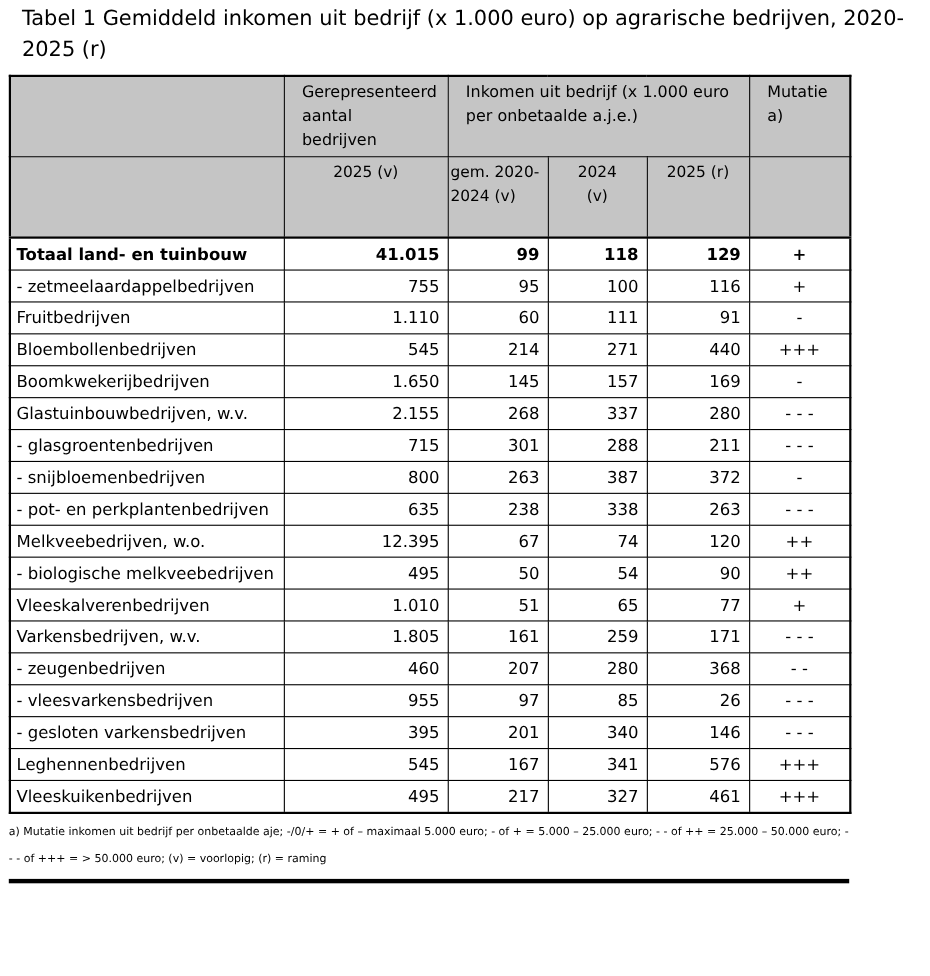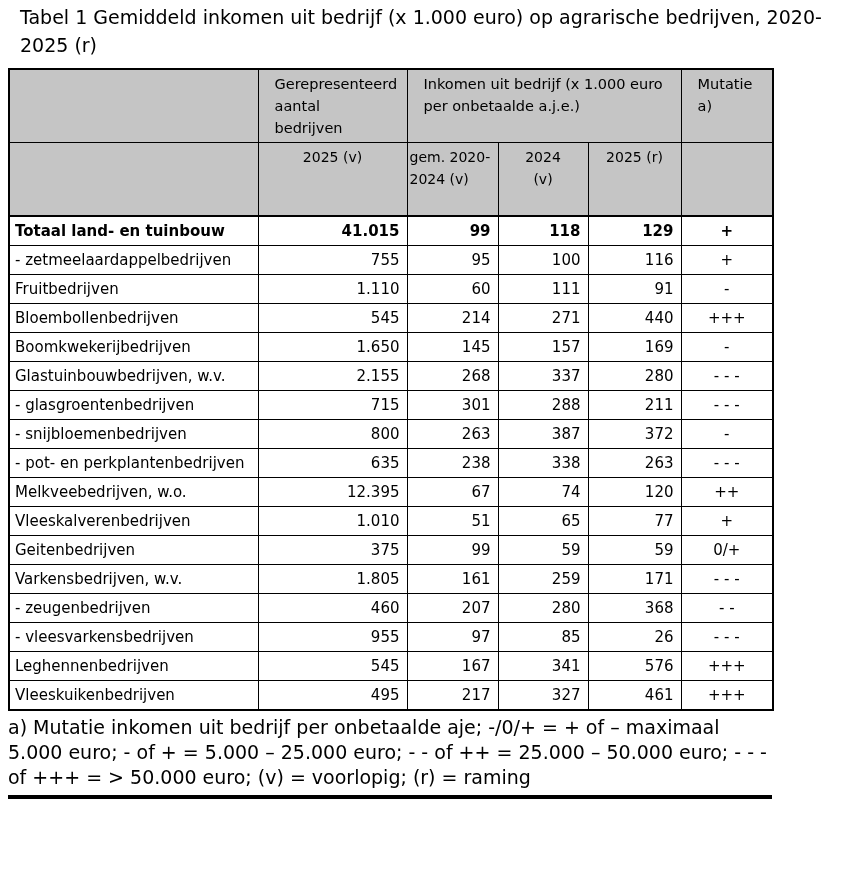--- a/index.html
+++ b/index.html
@@ -37,21 +37,21 @@
   tr.head2 td.sub-right{text-align:center;}
   tr.head2 td.sub-center{text-align:left;padding:3px 2px;}
   thead{border-bottom:2px solid var(--border);}
   tbody td{height:28px;line-height:28px;vertical-align:middle;}
   tbody td.lbl{text-align:left;padding:0 4px 0 5px;white-space:nowrap;margin-left:20px;}
   tbody td.num{text-align:right;padding:0 7px 0 2px;white-space:nowrap;}
   tbody td.mut{text-align:center;white-space:nowrap;padding:0 2px;}
   tbody tr.total-row td{font-weight:bold;}
   .footnote{
     width:764px;margin:4px 0 0 0;
-    font-size:19px;line-height:25px;
+    font-size:10px;line-height:25px;
   }
   .thick-rule{
     width:764px;height:4px;background:var(--border);margin-top:5px;
   }
 </style>
 </head>
 <body>
 
 <div class="page">
   <h1 class="title">Tabel 1 Gemiddeld inkomen uit bedrijf (x 1.000 euro) op agrarische bedrijven, 2020-2025 (r)</h1>
@@ -156,36 +156,36 @@
   </tr>
         <tr>
     <td class="lbl">Melkveebedrijven, w.o.</td>
     <td class="num">12.395</td>
     <td class="num">67</td>
     <td class="num">74</td>
     <td class="num">120</td>
     <td class="mut">++</td>
   </tr>
         <tr>
+    <td class="lbl">- biologische melkveebedrijven</td>
+    <td class="num">495</td>
+    <td class="num">50</td>
+    <td class="num">54</td>
+    <td class="num">90</td>
+    <td class="mut">++</td>
+  </tr>
+        <tr>
     <td class="lbl">Vleeskalverenbedrijven</td>
     <td class="num">1.010</td>
     <td class="num">51</td>
     <td class="num">65</td>
     <td class="num">77</td>
     <td class="mut">+</td>
   </tr>
         <tr>
-    <td class="lbl">Geitenbedrijven</td>
-    <td class="num">375</td>
-    <td class="num">99</td>
-    <td class="num">59</td>
-    <td class="num">59</td>
-    <td class="mut">0/+</td>
-  </tr>
-        <tr>
     <td class="lbl">Varkensbedrijven, w.v.</td>
     <td class="num">1.805</td>
     <td class="num">161</td>
     <td class="num">259</td>
     <td class="num">171</td>
     <td class="mut">- - -</td>
   </tr>
         <tr>
     <td class="lbl">- zeugenbedrijven</td>
     <td class="num">460</td>
@@ -196,20 +196,28 @@
   </tr>
         <tr>
     <td class="lbl">- vleesvarkensbedrijven</td>
     <td class="num">955</td>
     <td class="num">97</td>
     <td class="num">85</td>
     <td class="num">26</td>
     <td class="mut">- - -</td>
   </tr>
         <tr>
+    <td class="lbl">- gesloten varkensbedrijven</td>
+    <td class="num">395</td>
+    <td class="num">201</td>
+    <td class="num">340</td>
+    <td class="num">146</td>
+    <td class="mut">- - -</td>
+  </tr>
+        <tr>
     <td class="lbl">Leghennenbedrijven</td>
     <td class="num">545</td>
     <td class="num">167</td>
     <td class="num">341</td>
     <td class="num">576</td>
     <td class="mut">+++</td>
   </tr>
         <tr>
     <td class="lbl">Vleeskuikenbedrijven</td>
     <td class="num">495</td>

